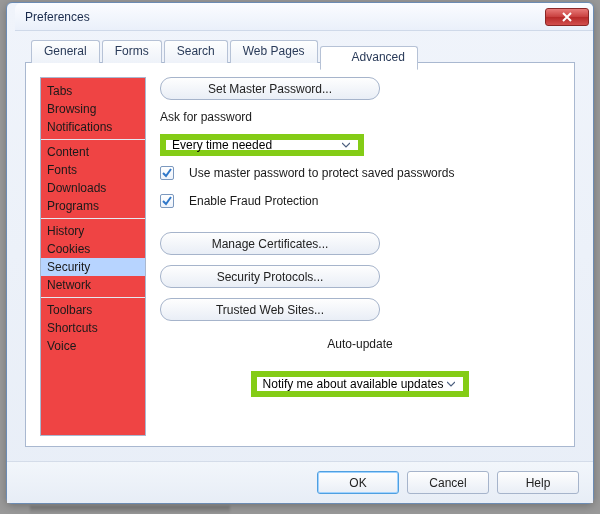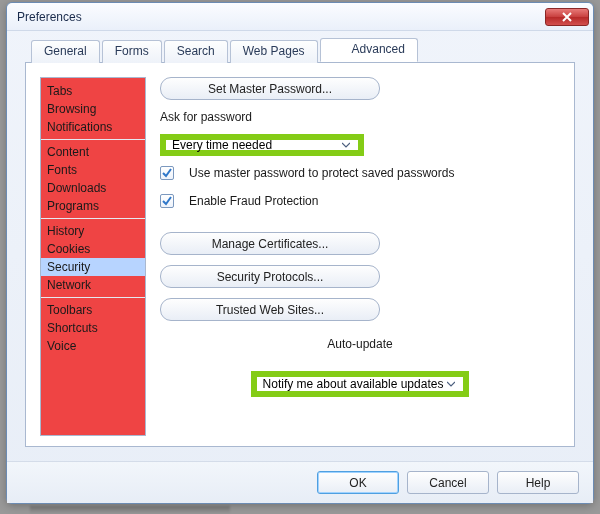--- a/index.html
+++ b/index.html
@@ -8,39 +8,39 @@
   position: absolute; top: 2px; left: 6px; width: 588px; height: 502px;
   background: linear-gradient(#f0f4fb, #e8eef7);
   border: 1px solid #6b8bb3; border-radius: 6px;
   box-shadow: 0 2px 8px rgba(0,0,0,.25);
   display: flex; flex-direction: column;
 }
 .titlebar {
   height: 28px; display: flex; align-items: center; justify-content: space-between;
   padding: 0 4px 0 10px;
   background: linear-gradient(#fbfcff, #eaf0fa);
-  border-bottom: 1px solid #cfd9e9; border-radius: 6px 6px 0 0;
+  border-bottom: 1px solid #cfd9e9; border-radius: 6px 6px 0 0; margin-left: 8px;
 }
 .title { color: #1a2b4c; font-size: 12px; }
 .close-btn {
   width: 44px; height: 18px; border-radius: 3px;
   background: linear-gradient(#e87a78, #c94140 48%, #b72a29 52%, #d24f4e);
   border: 1px solid #8a2726; color: #fff; display:flex; align-items:center; justify-content:center;
   font-weight: bold; cursor: pointer;
 }
 .close-btn svg { width: 10px; height: 10px; }
 .content { flex:1; padding: 8px 10px 6px 10px; display:flex; flex-direction:column; border:1px solid #d4dce9; border-width:0 8px 8px 8px; border-color: transparent; }
 .tabstrip { display:flex; gap:0; padding-left:6px; height:24px; border-bottom:1px solid #a9b8d0;align-items:flex-end; }
 .tab {
   padding: 3px 12px 0; border:1px solid #b6c2d6; border-bottom:none;
   background: linear-gradient(#fdfefe,#eef2f9);
   margin-right:2px; border-radius:3px 3px 0 0; color:#2a3b59; cursor:pointer;
   position:relative; top:1px; height:23px;
 }
-.tab.active { background:#fff; border-bottom:1px solid #fff; top:0; height:24px;padding-left:31px; }
+.tab.active { background:#fff; border-bottom:1px solid #fff; top:8px; height:24px;padding-left:31px; }
 .panel { flex:1; background:#fff; border:1px solid #a9b8d0; border-top:none; padding:14px 14px 10px 14px; display:flex; gap:14px; }
 .sidebar { width:106px; border:1px solid #a9b8d0; background:#ef4444; padding:1px 0; }
 .sidebar .group { border-top:1px solid #e4e9f1; padding:3px 0; }
 .sidebar .group:first-child { border-top:none; }
 .sidebar .item { padding:1px 6px; color:#1a1a1a; cursor:pointer; line-height:16px; }
 .sidebar .item.selected { background:#b7d4ff; }
 .main { flex:1; display:flex; flex-direction:column; gap:10px; }
 .wide-btn {
   width:220px; height:23px; border:1px solid #a6b4cb; border-radius:11px;
   background: linear-gradient(#fefefe,#e9eef6); cursor:pointer; color:#222;

